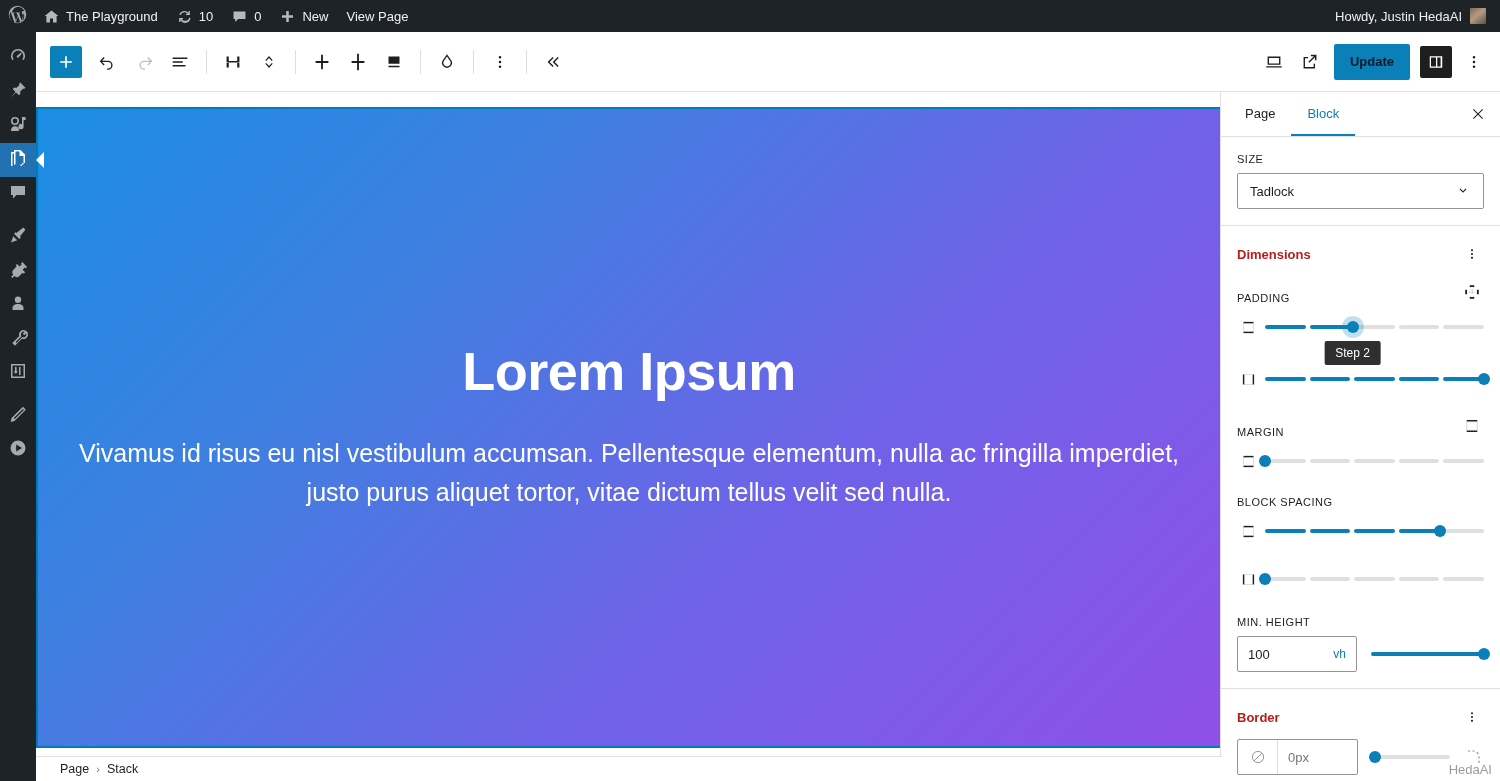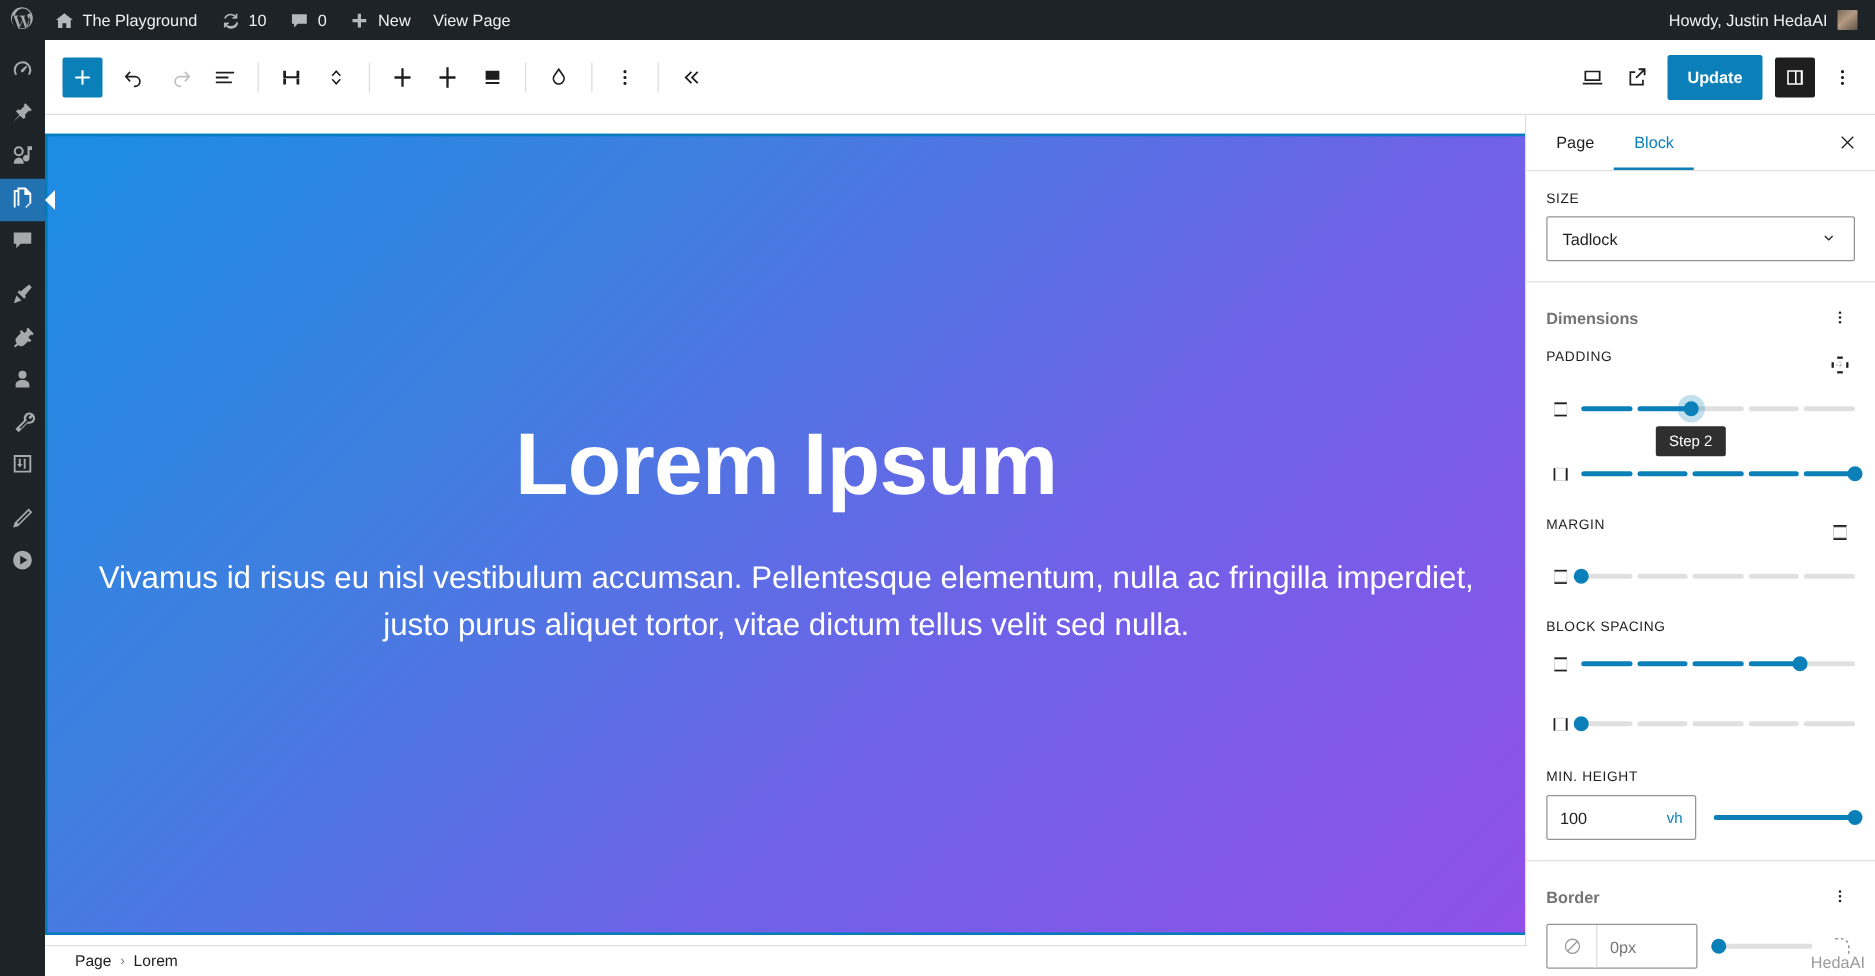--- a/index.html
+++ b/index.html
@@ -87,21 +87,21 @@
     width: 32px; height: 32px; border-radius: 2px; margin-right: 8px;
   }
   .tb-btn.adder svg { fill: #fff; width: 20px; height: 20px; }
   .tb-btn.disabled svg { fill: #bfbfbf; }
   .tb-div {
     width: 1px; height: 24px; background: #ddd; margin: 0 8px;
   }
   .tb-spacer { flex: 1; }
   .update-btn {
     height: 36px; padding: 0 16px; margin: 0 6px;
-    background: #0b80b8; color: #ffffff;
+    background: #0b80b8; color: #0f172a;
     border: none; border-radius: 2px;
     font-size: 13px; font-weight: 600;
     cursor: pointer;
     display: flex; align-items: center;
   }
   .tb-btn.dark {
     background: #1e1e1e; border-radius: 2px; width: 32px; height: 32px; margin: 0 4px;
   }
   .tb-btn.dark svg { fill: #fff; width: 20px; height: 20px; }
 
@@ -118,21 +118,21 @@
     width: 1186px; height: 641px;
     background: linear-gradient(135deg, #1b8de4 0%, #3f7fe0 30%, #6e63e8 62%, #9050e8 100%);
     display: flex; flex-direction: column;
     align-items: center; justify-content: center;
     outline: 2px solid #007cba;
     outline-offset: -2px;
     color: #fff;
     padding: 0 40px;
   }
   #cover-title {
-    font-size: 70px; font-weight: 700; letter-spacing: -0.5px;
+    font-size: 54px; font-weight: 700; letter-spacing: -0.5px;
     line-height: 1.05; text-align: center;
     margin-bottom: 34px;
   }
   #cover-para {
     font-size: 25px; line-height: 1.55; text-align: center;
     max-width: 1135px;
   }
 
   
   #breadcrumb-bar {
@@ -189,27 +189,27 @@
     cursor: pointer;
   }
   .select-box .sel-val { flex: 1; }
   .select-box svg { width: 16px; height: 16px; fill: #1e1e1e; }
 
   .section-head {
     display: flex; align-items: center;
     margin-bottom: 14px;
   }
   .section-head h3 {
-    flex: 1; font-size: 13px; font-weight: 600; color: #737373;
+    flex: 1; font-size: 13px; font-weight: 600; color: #b91c1c;
   }
   .kebab { width: 24px; height: 24px; display:flex; align-items:center; justify-content:center; cursor: pointer; }
   .kebab svg { width: 18px; height: 18px; fill: #1e1e1e; }
 
   .control-label-row {
-    display: flex; align-items: flex-start;
+    display: flex; align-items: flex-end;
     margin-bottom: 10px;
   }
   .control-label-row .ctl-label {
     flex: 1;
     font-size: 11px; font-weight: 500; letter-spacing: .5px;
     text-transform: uppercase; color: #1e1e1e;
   }
   .sides-icon { width: 24px; height: 24px; display: flex; align-items: center; justify-content: center; cursor: pointer; }
   .sides-icon svg { width: 18px; height: 18px; }
 
@@ -571,21 +571,21 @@
   <div id="canvas-wrap">
     <div id="canvas-pad"></div>
     <div id="cover-block">
       <div id="cover-title">Lorem Ipsum</div>
       <div id="cover-para">Vivamus id risus eu nisl vestibulum accumsan. Pellentesque elementum, nulla ac fringilla imperdiet, justo purus aliquet tortor, vitae dictum tellus velit sed nulla.</div>
     </div>
 
     <div id="breadcrumb-bar">
       <span class="crumb">Page</span>
       <span class="sep">›</span>
-      <span class="crumb">Lorem</span>
+      <span class="crumb">Stack</span>
     </div>
   </div>
 
   <div id="settings-panel">
 
     <div id="panel-tabs">
       <div class="panel-tab">Page</div>
       <div class="panel-tab active">Block</div>
       <div class="panel-tabs-spacer"></div>
       <div class="panel-close">

